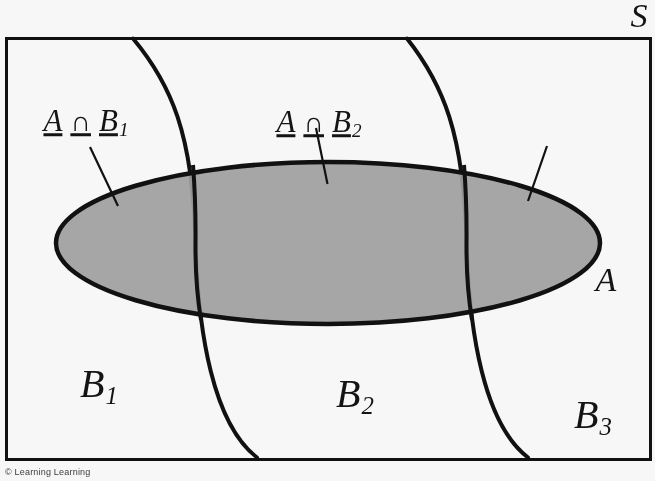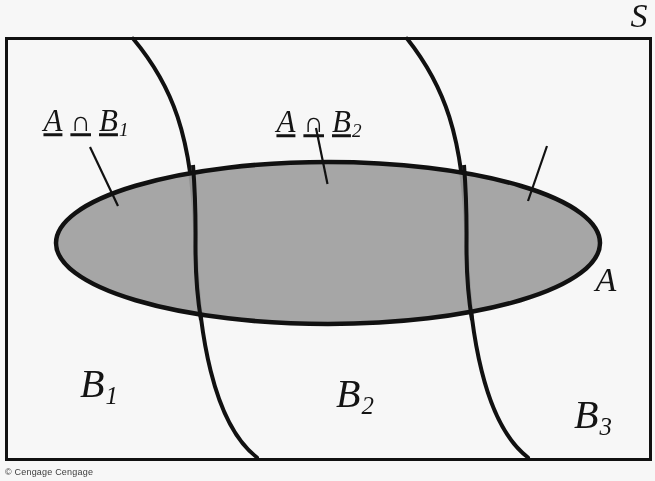--- a/index.html
+++ b/index.html
@@ -84,15 +84,15 @@
   <div class="label part-label" style="left:355px;top:394px;font-family:Liberation Serif, serif;">
     <span>B</span><span class="sub">2</span>
   </div>
 
   <div class="label part-label" style="left:593px;top:393px;margin-top:22px;">
     <span>B</span><span class="sub">3</span>
   </div>
 
   <div class="label set-a-label" style="left:606px;top:280px;">A</div>
 
-  <div class="copyright">© Cengage Cengage</div>
+  <div class="copyright">© Learning Learning</div>
 
 </div>
 
 </body></html>

